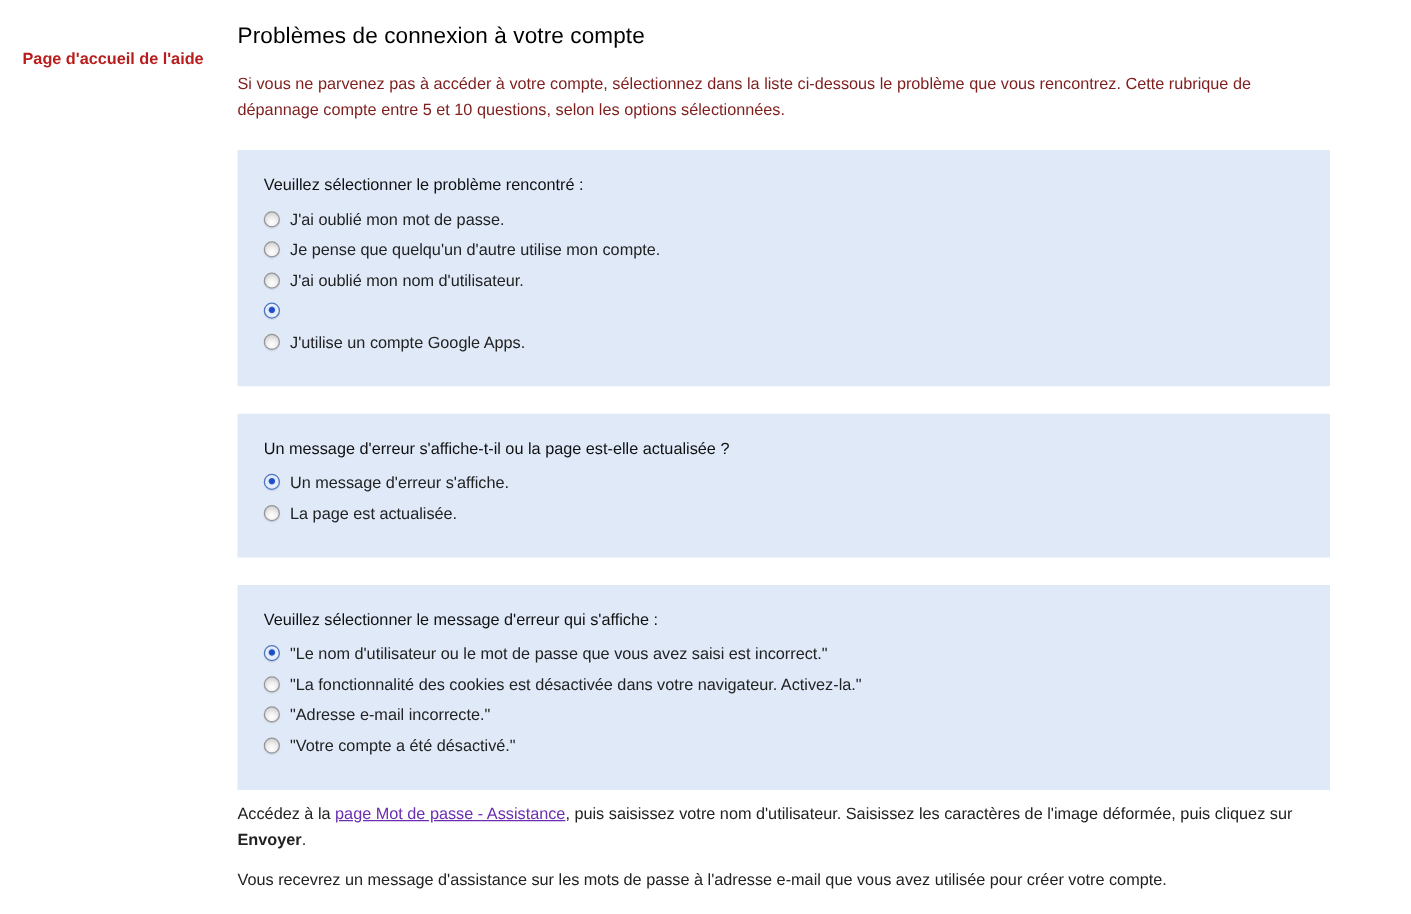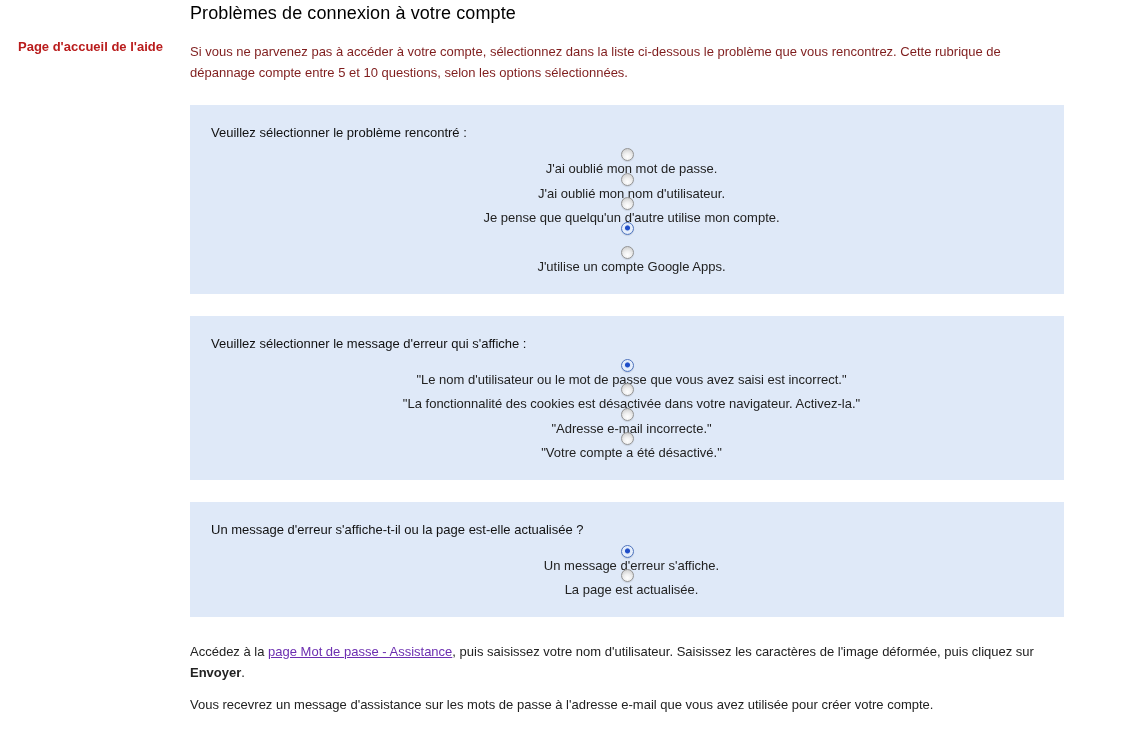--- a/index.html
+++ b/index.html
@@ -1,32 +1,32 @@
 <!DOCTYPE html>
 <html><head>
 <meta charset="utf-8">
 <style>
   * { margin:0; padding:0; box-sizing:border-box; }
   html,body { width:1129px; height:731px; background:#ffffff; overflow:hidden;
     font-family:"Liberation Sans", sans-serif; color:#222; font-size:13px; }
   .sidebar { position:absolute; left:18px; top:39px; width:150px; }
   .sidebar-link { font-weight:bold; color:#b91c1c; font-size:13px; text-decoration:none; cursor:pointer; }
   .main { position:absolute; left:190px; top:0; width:874px; }
-  .page-title { font-size:18px; font-weight:400; color:#000; padding-top:3px; letter-spacing:0.1px; }
+  .page-title { font-size:18px; font-weight:400; color:#000; padding-top:18px; letter-spacing:0.1px; }
   .intro { margin-top:17px; width:822px; line-height:21px; color:#7f1d1d; }
   .panel { background:#dfe9f8; margin-top:22px; padding:19px 12px 23px 21px; width:874px; }
   .q-label { line-height:18px; margin-bottom:6px; color:#111; }
-  .option { height:24.5px; display:flex; align-items:center; cursor:pointer;flex-direction:column; }
+  .option { height:24.5px; display:flex; align-items:center; cursor:pointer; }
   .radio { width:13px; height:13px; border-radius:50%; flex:none; margin-right:8px;
     border:1px solid #949494;
     background:radial-gradient(circle at 50% 72%, #ffffff 0%, #efefef 40%, #cfcfcf 85%, #bdbdbd 100%);
     box-shadow:0 1px 1px rgba(0,0,0,0.10); }
   .option.selected .radio { border:1px solid #4f74bd;
     background:radial-gradient(circle at 50% 45%, #1c49c4 0%, #2553cb 26%, #dce8fa 36%, #eaf1fc 58%, #a9c1e6 100%); }
-  .footer-para { margin-top:24px; line-height:21px; width:874px; color:#222; }
+  .footer-para { margin-top:8px; line-height:21px; width:874px; color:#222; }
   .footer-para-2 { margin-top:11px; line-height:21px; width:874px; color:#222; }
   .assist-link { color:#6c2eb0; text-decoration:underline; cursor:pointer; }
   .bold { font-weight:bold; }
 </style>
 </head>
 <body>
 
 <div class="sidebar">
   <a class="sidebar-link">Page d'accueil de l'aide</a>
 </div>
@@ -38,32 +38,44 @@
   <p class="intro">Si vous ne parvenez pas à accéder à votre compte, sélectionnez dans la liste ci-dessous le problème que vous rencontrez. Cette rubrique de dépannage compte entre 5 et 10 questions, selon les options sélectionnées.</p>
 
   <div class="panel">
     <div class="q-label">Veuillez sélectionner le problème rencontré :</div>
     <div class="option">
       <span class="radio"></span>
       <span>J'ai oublié mon mot de passe.</span>
     </div>
     <div class="option">
       <span class="radio"></span>
-      <span>J'ai oublié mon nom d'utilisateur.</span>
+      <span>Je pense que quelqu'un d'autre utilise mon compte.</span>
     </div>
     <div class="option">
       <span class="radio"></span>
-      <span>Je pense que quelqu'un d'autre utilise mon compte.</span>
+      <span>J'ai oublié mon nom d'utilisateur.</span>
     </div>
     <div class="option selected">
       <span class="radio"></span>
     </div>
     <div class="option">
       <span class="radio"></span>
       <span>J'utilise un compte Google Apps.</span>
+    </div>
+  </div>
+
+  <div class="panel">
+    <div class="q-label">Un message d'erreur s'affiche-t-il ou la page est-elle actualisée ?</div>
+    <div class="option selected">
+      <span class="radio"></span>
+      <span>Un message d'erreur s'affiche.</span>
+    </div>
+    <div class="option">
+      <span class="radio"></span>
+      <span>La page est actualisée.</span>
     </div>
   </div>
 
   <div class="panel">
     <div class="q-label">Veuillez sélectionner le message d'erreur qui s'affiche :</div>
     <div class="option selected">
       <span class="radio"></span>
       <span>"Le nom d'utilisateur ou le mot de passe que vous avez saisi est incorrect."</span>
     </div>
     <div class="option">
@@ -73,29 +85,17 @@
     <div class="option">
       <span class="radio"></span>
       <span>"Adresse e-mail incorrecte."</span>
     </div>
     <div class="option">
       <span class="radio"></span>
       <span>"Votre compte a été désactivé."</span>
     </div>
   </div>
 
-  <div class="panel">
-    <div class="q-label">Un message d'erreur s'affiche-t-il ou la page est-elle actualisée ?</div>
-    <div class="option selected">
-      <span class="radio"></span>
-      <span>Un message d'erreur s'affiche.</span>
-    </div>
-    <div class="option">
-      <span class="radio"></span>
-      <span>La page est actualisée.</span>
-    </div>
-  </div>
-
   <p class="footer-para"><span>Accédez à la </span><a class="assist-link">page Mot de passe - Assistance</a><span>, puis saisissez votre nom d'utilisateur. Saisissez les caractères de l'image déformée, puis cliquez sur </span><span class="bold">Envoyer</span><span>.</span></p>
 
   <p class="footer-para-2">Vous recevrez un message d'assistance sur les mots de passe à l'adresse e-mail que vous avez utilisée pour créer votre compte.</p>
 
 </div>
 
 </body></html>

